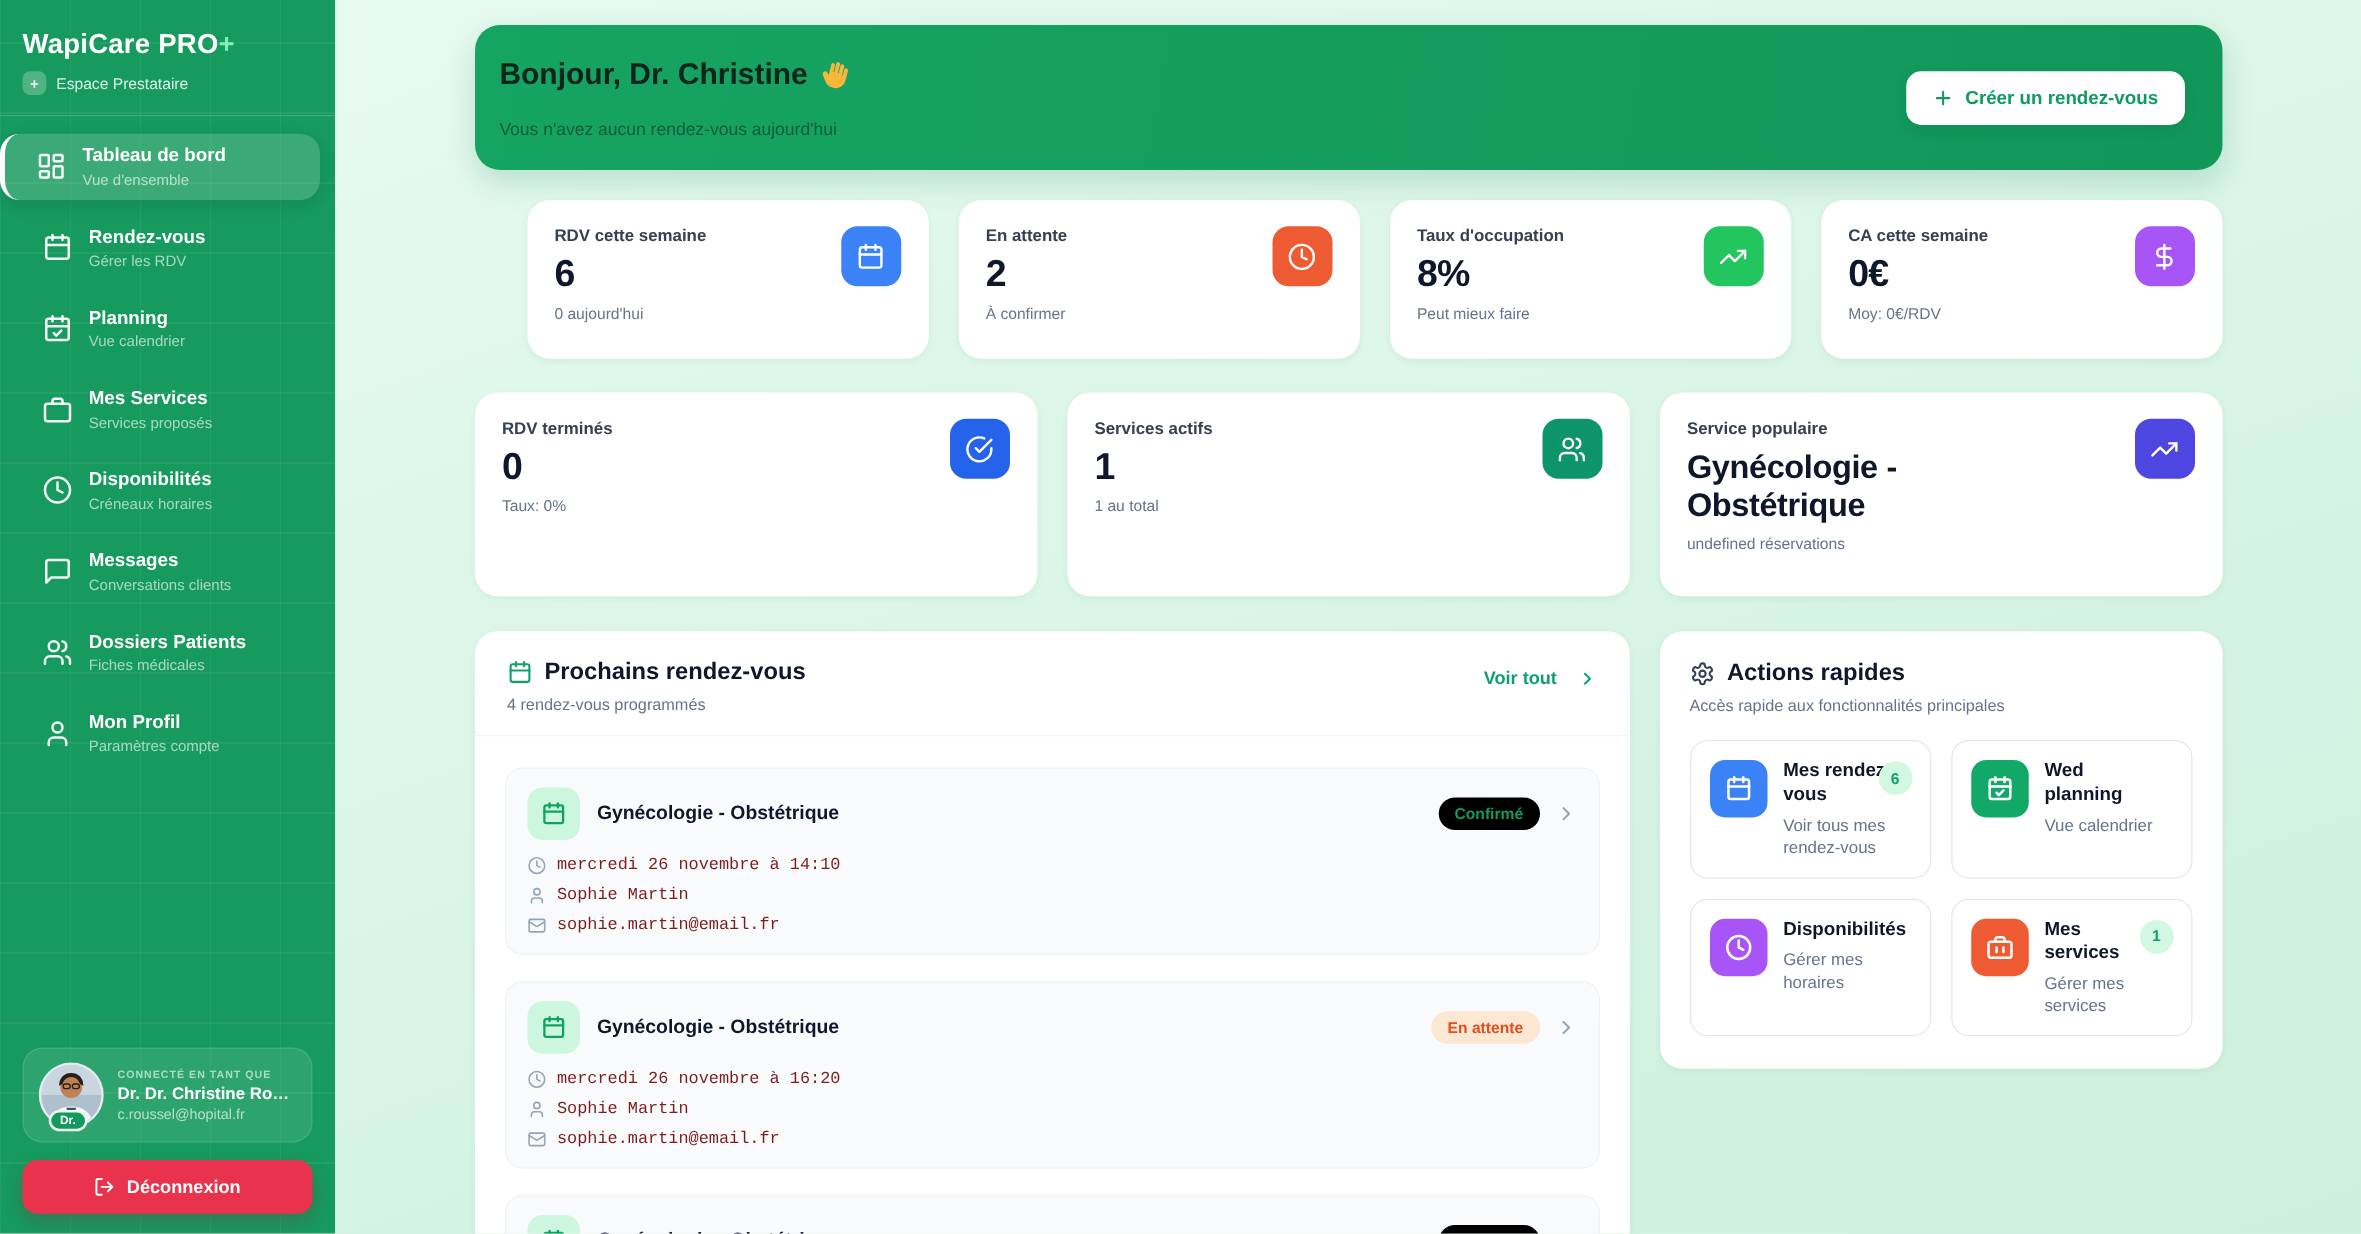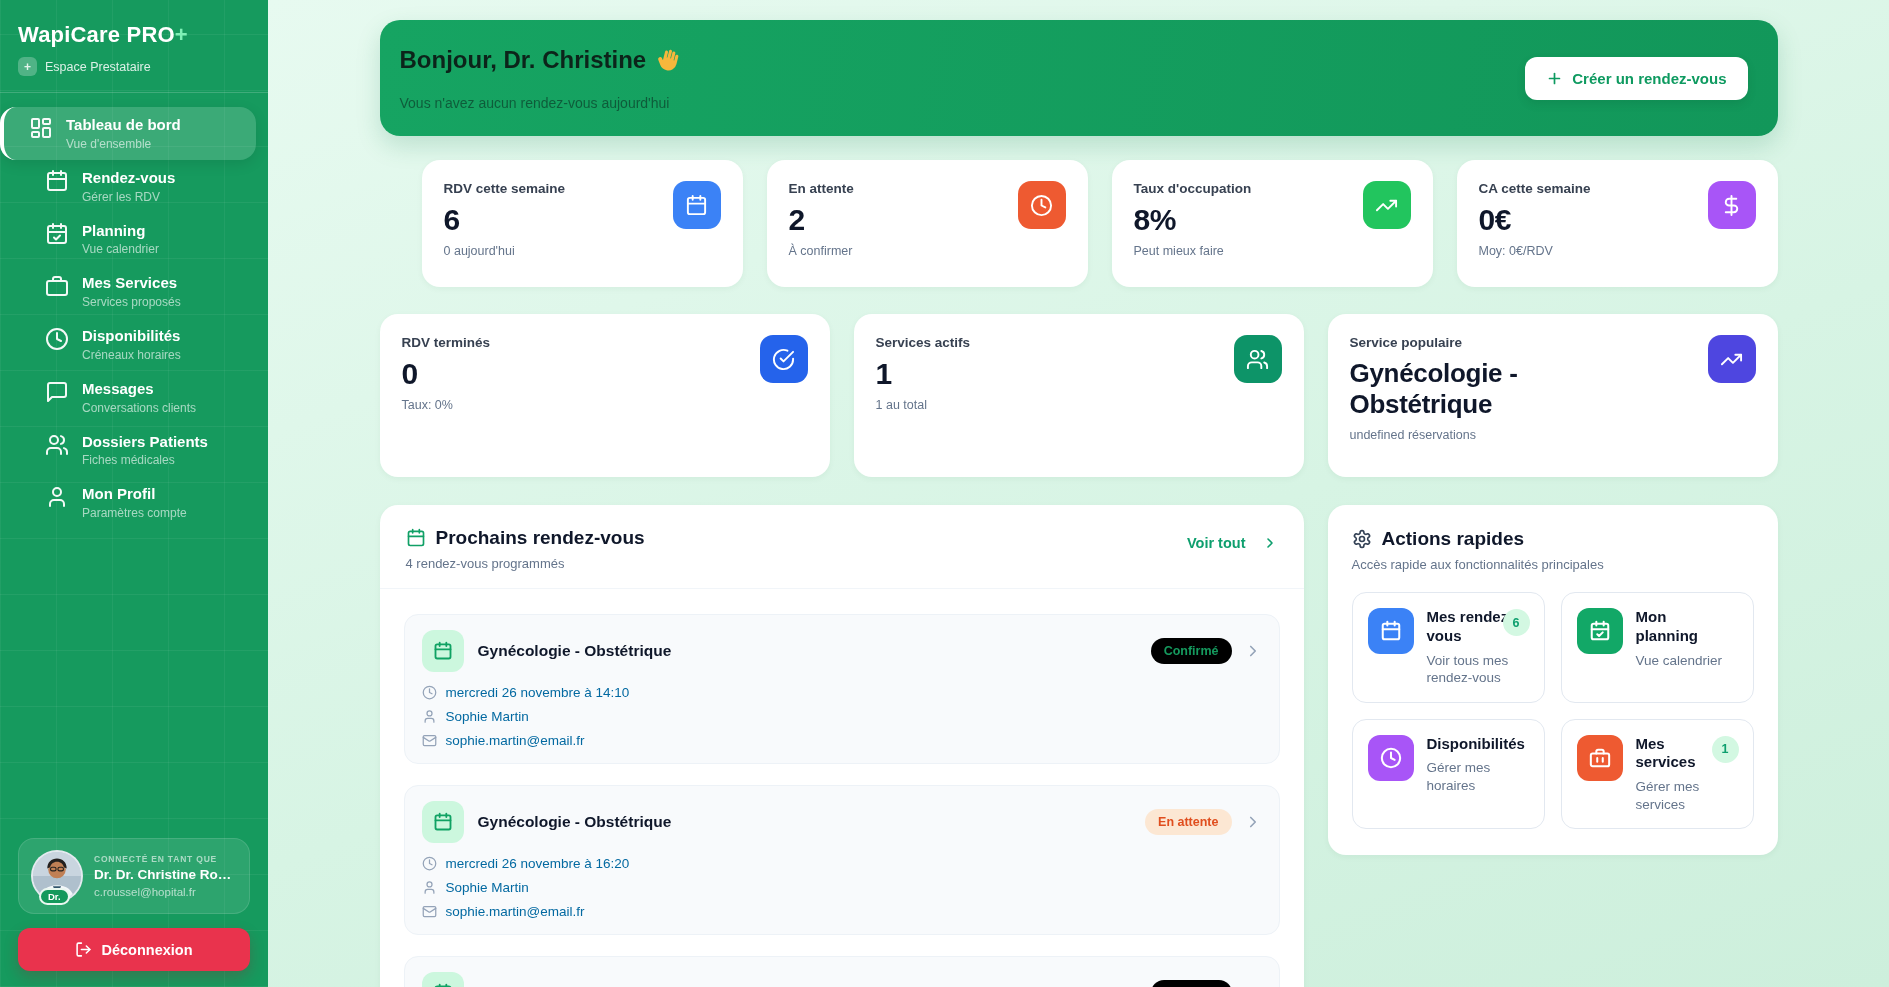--- a/index.html
+++ b/index.html
@@ -16,21 +16,21 @@
       repeating-linear-gradient(90deg, rgba(255,255,255,0.05) 0 1px, transparent 1px 56px);
     color:#fff; display:flex; flex-direction:column; padding:22px 18px 16px;
   }
   .logo { font-size:22px; font-weight:700; letter-spacing:.2px; }
   .logo .plus { color:#7FF0B6; }
   .workspace { display:flex; align-items:center; gap:8px; margin-top:9px; font-size:12.5px; color:rgba(255,255,255,.85); }
   .ws-badge { width:19px; height:19px; border-radius:6px; background:rgba(255,255,255,.25); display:flex; align-items:center; justify-content:center; font-size:12px; font-weight:700; }
   .side-divider { border:none; border-top:1px solid rgba(255,255,255,.18); margin:16px -18px 14px; }
 
   .nav { display:flex; flex-direction:column; }
-  .nav-item { display:flex; align-items:flex-start; gap:13px; padding:9px 27px; border-radius:14px; margin-bottom:0; cursor:pointer; }
+  .nav-item { display:flex; align-items:center; gap:13px; padding:9px 16px; border-radius:14px; margin-bottom:12px; cursor:pointer; }
   .nav-item .nicon { width:24px; height:24px; color:#fff; flex:0 0 24px; opacity:.95; }
   .nav-title { font-size:15px; font-weight:700; line-height:1.25; }
   .nav-sub { font-size:12px; color:rgba(255,255,255,.62); margin-top:2px; }
   .nav-item.active {
     background:rgba(255,255,255,.16);
     border-left:4px solid #fff;
     margin-left:-18px; margin-right:-6px; padding-left:25px;
     border-radius:16px; box-shadow:0 4px 14px rgba(0,0,0,.10);
   }
 
@@ -87,21 +87,21 @@
   .appt-item { background:#F8FAFC; border:1px solid #EDF2F7; border-radius:14px; padding:15px 17px; cursor:pointer; }
   .appt-top { display:flex; align-items:center; }
   .appt-cal { width:42px; height:42px; border-radius:12px; background:#CCF7DE; color:#0FA263; display:flex; align-items:center; justify-content:center; flex:0 0 42px; }
   .appt-cal svg { width:20px; height:20px; }
   .appt-service { font-size:15.5px; font-weight:700; color:#0F172A; margin-left:14px; flex:1; }
   .pill { font-size:12.5px; font-weight:600; padding:6px 13px; border-radius:999px; }
   .pill[data-status="confirmed"] { background:#000000; color:#159A5E; }
   .pill[data-status="pending"]   { background:#FCE7D3; color:#E04E1E; }
   .appt-chevron { color:#94A3B8; margin-left:12px; width:18px; height:18px; }
   .appt-rows { margin-top:13px; display:flex; flex-direction:column; gap:9px; }
-  .appt-row { display:flex; align-items:center; gap:9px; font-size:13.5px; color:#0369a1; }
+  .appt-row { display:flex; align-items:center; gap:9px; font-size:13.5px; color:#7f1d1d;font-family:Liberation Mono, monospace; }
   .appt-row svg { width:15px; height:15px; color:#94A3B8; flex:0 0 15px; }
 
   .quick-panel { padding:23px 24px 26px; }
   .qa-grid { display:grid; grid-template-columns:1fr 1fr; gap:16px; margin-top:20px; }
   .qa-tile { position:relative; border:1.5px solid #E2E8F0; border-radius:14px; padding:15px; display:flex; gap:13px; align-items:flex-start; cursor:pointer; background:#fff; min-height:110px; }
   .qa-icon { width:46px; height:46px; border-radius:12px; display:flex; align-items:center; justify-content:center; color:#fff; flex:0 0 46px; }
   .qa-icon svg { width:22px; height:22px; }
   .qa-title { font-size:15px; font-weight:700; color:#0F172A; line-height:1.25; max-width:92px; }
   .qa-sub { font-size:13.5px; color:#64748B; margin-top:6px; line-height:1.3; }
   .qa-badge { position:absolute; top:16px; right:14px; width:27px; height:27px; border-radius:50%; background:#D3F8E2; color:#0E9F6E; font-size:12.5px; font-weight:700; display:flex; align-items:center; justify-content:center; }
@@ -547,21 +547,21 @@
             <span class="qa-icon" style="background-color: rgb(18, 168, 103);">
                 <svg viewBox="0 0 24 24" fill="none" stroke="currentColor" stroke-width="2.2" stroke-linecap="round" stroke-linejoin="round">
                   <rect x="3" y="4" width="18" height="17" rx="2"></rect>
                   <line x1="16" y1="2" x2="16" y2="6"></line>
                   <line x1="8" y1="2" x2="8" y2="6"></line>
                   <line x1="3" y1="10" x2="21" y2="10"></line>
                   <path d="m9 15.5 2 2 4-4"></path>
                 </svg>
               </span>
             <span>
-                <span class="qa-title" style="display:block">Mon planning</span>
+                <span class="qa-title" style="display:block">Wed planning</span>
                 <span class="qa-sub" style="display:block">Vue calendrier</span>
               </span>
           </div>
           <div class="qa-tile">
             <span class="qa-icon" style="background-color: rgb(168, 85, 247);">
                 <svg viewBox="0 0 24 24" fill="none" stroke="currentColor" stroke-width="2.2" stroke-linecap="round" stroke-linejoin="round">
                   <circle cx="12" cy="12" r="10"></circle>
                   <polyline points="12 6 12 12 16 14"></polyline>
                 </svg>
               </span>

